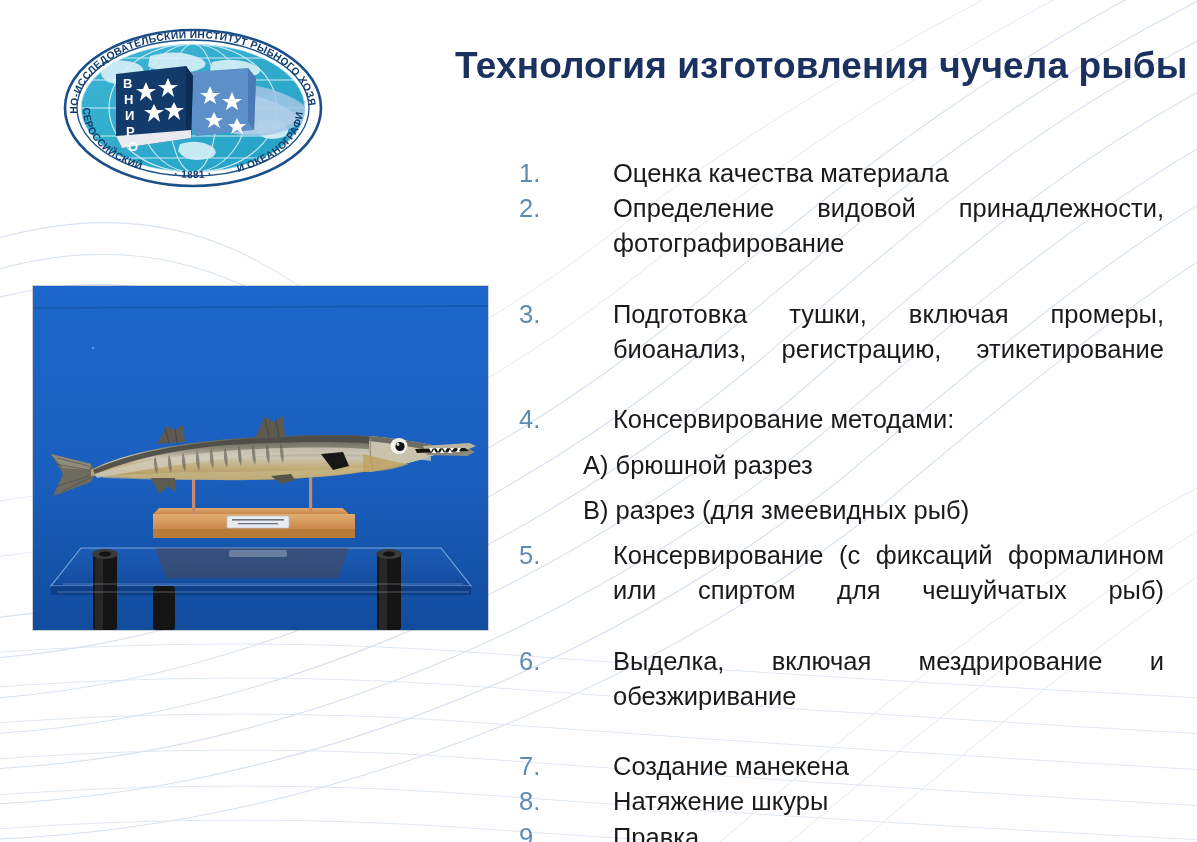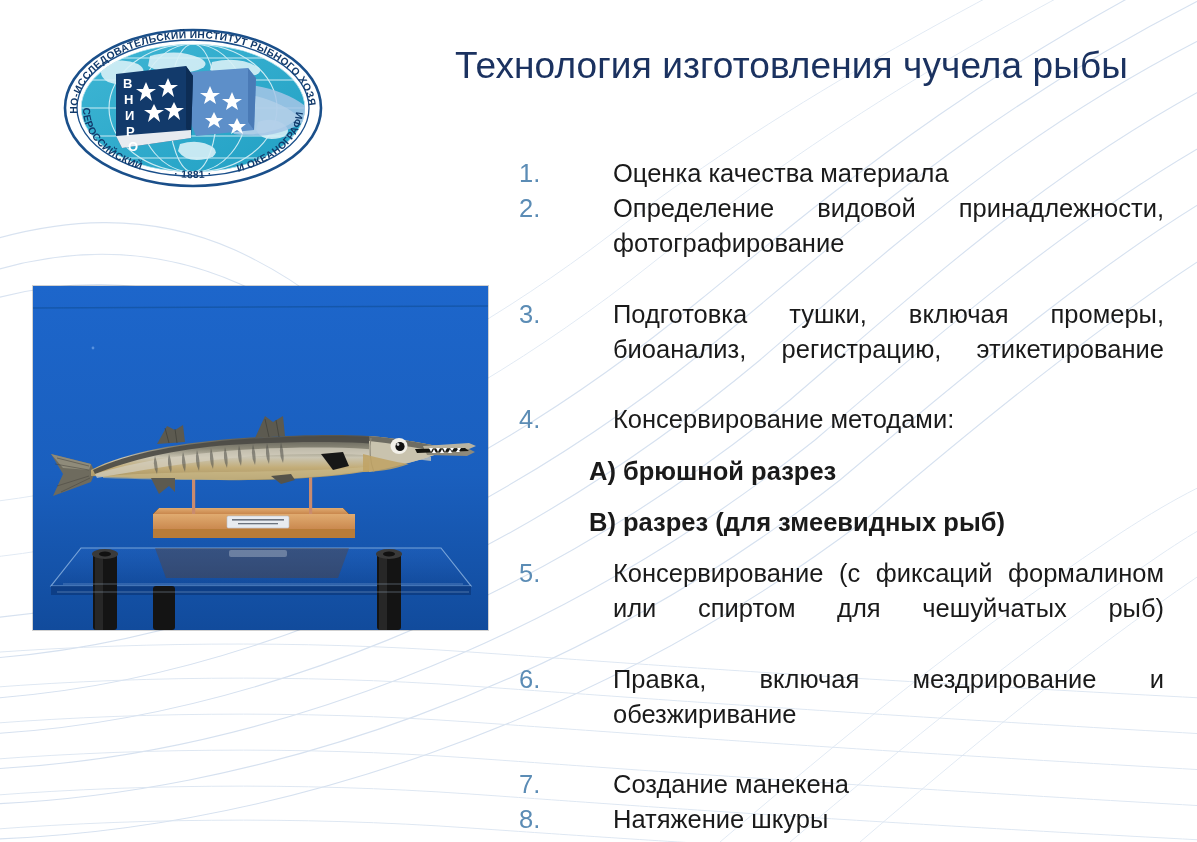--- a/index.html
+++ b/index.html
@@ -14,21 +14,21 @@
   
   #bg-deco{position:absolute;inset:0;width:1197px;height:842px;pointer-events:none;}
 
   
   #logo{position:absolute;left:62px;top:26px;width:262px;height:168px;}
 
   
   #title{
     position:absolute;left:455px;top:44px;width:735px;
     font-size:37px;line-height:1.18;
-    color:#1b3260;font-weight:400;
+    color:#1b3260;font-weight:700;
     letter-spacing:0.1px;
     white-space:nowrap;
   }
 
   
   #photo-frame{
     position:absolute;left:33px;top:286px;width:455px;height:344px;
     overflow:hidden;background:#1b63c6;
     box-shadow:0 0 0 1px rgba(0,0,0,.18);
   }
@@ -51,23 +51,22 @@
   }
   .li .num{
     position:absolute;left:0;top:0;width:46px;
     color:#5b8cb5;
     text-align:left;
   }
   .li .txt{display:block;margin-left:40px;}
   
   .li.just .txt::after{content:"";display:inline-block;width:100%;}
   .sub{
-    display:block;padding-left:54px;margin:16px;text-align:left;
+    display:block;padding-left:54px;margin:10px;text-align:left;
     color:#1a1a1a;
-    font-weight:bold;
   }
 </style>
 </head>
 <body>
 
 <div id="slide">
 
   <svg id="bg-deco" viewBox="0 0 1197 842" preserveAspectRatio="none">
     <g fill="none" stroke="#cfdced" stroke-width="1.1" opacity="0.85">
       <path d="M-40 700 C 230 690 520 560 760 360 C 900 240 1030 120 1240 20"></path>
@@ -376,21 +375,21 @@
         <span class="txt">Консервирование методами:</span>
       </div>
       <div class="sub">А) брюшной разрез</div>
       <div class="sub">В) разрез (для змеевидных рыб)</div>
       <div class="li just">
         <span class="num">5.</span>
         <span class="txt">Консервирование (с фиксаций формалином или спиртом для чешуйчатых рыб)</span>
       </div>
       <div class="li just">
         <span class="num">6.</span>
-        <span class="txt">Правка, включая мездрирование и обезжиривание</span>
+        <span class="txt">Выделка, включая мездрирование и обезжиривание</span>
       </div>
       <div class="li">
         <span class="num">7.</span>
         <span class="txt">Создание манекена</span>
       </div>
       <div class="li">
         <span class="num">8.</span>
         <span class="txt">Натяжение шкуры</span>
       </div>
       <div class="li">

